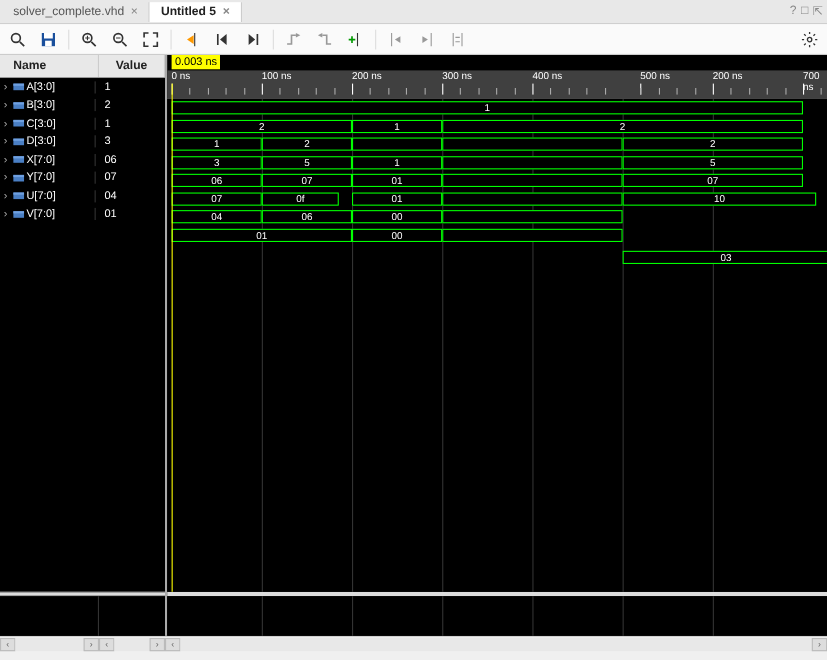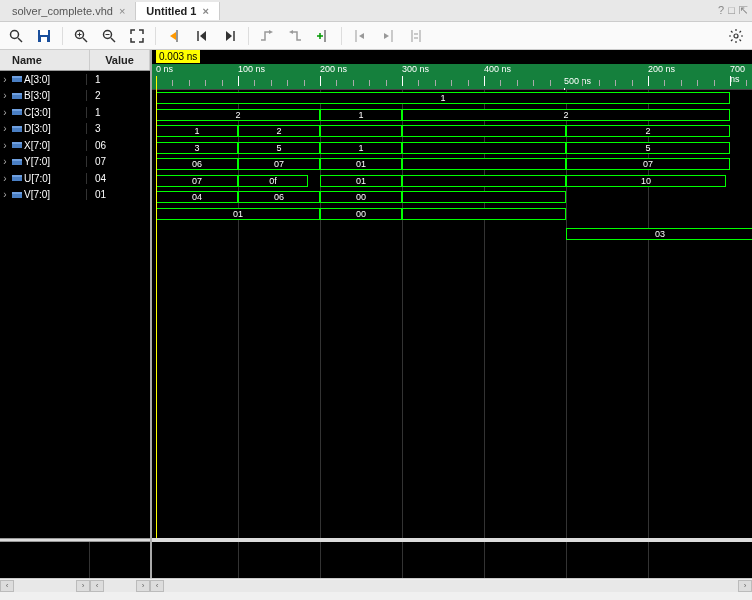--- a/index.html
+++ b/index.html
@@ -31,21 +31,21 @@
 .srow .icon { width: 14px; display: flex; justify-content: center; }
 .srow .icon svg { width: 10px; height: 10px; }
 .srow .sname { width: 62px; color: #fff; }
 .srow .svalue { flex: 1; padding-left: 8px; color: #fff; border-left: 1px solid #333; }
 .sidesplit { height: 4px; background: #ddd; border-top: 1px solid #999; border-bottom: 1px solid #999; }
 .sidebottom { height: 36px; background: #000; display: flex; }
 .sidebottom .c1 { width: 90px; border-right: 1px solid #333; }
 
 .wave { flex: 1; display: flex; flex-direction: column; background: #000; position: relative; border-left: 2px solid #aaa; }
 .cursor-label { position: absolute; top: 0; left: 4px; background: #ffff00; color: #000; font-size: 10px; padding: 1px 3px; z-index: 5; }
-.ruler { height: 26px; position: relative; background: #15803d; border-bottom: 1px solid #444; margin-top: 14px; }
+.ruler { height: 26px; position: relative; background: #404040; border-bottom: 1px solid #444; margin-top: 14px; }
 .ruler .tickmajor { position: absolute; top: 0; color: #fff; font-size: 9px; }
 .ruler .tickmajor::before { content: ''; position: absolute; left: 0; top: 12px; width: 1px; height: 10px; background: #fff; }
 .ruler .tickminor { position: absolute; top: 16px; width: 1px; height: 6px; background: #aaa; }
 .wavearea { flex: 1; position: relative; background: #000; }
 .gridline { position: absolute; top: 0; bottom: 0; width: 1px; background: #333; }
 .cursorline { position: absolute; top: -14px; bottom: 0; width: 1px; background: #ffff00; left: 4px; z-index: 3; }
 .sigrow { height: 16.5px; position: relative; }
 .seg { position: absolute; top: 2px; height: 12px; border: 1px solid #0f0; background: #000; }
 .seg::before, .seg::after { content: ''; position: absolute; top: -1px; width: 4px; height: 14px; }
 .seg .val { position: absolute; left: 50%; top: 50%; transform: translate(-50%, -50%); color: #fff; font-size: 9px; white-space: nowrap; }
@@ -60,21 +60,21 @@
 </style>
 </head>
 <body>
 
 <div class="tabs">
   <div class="tab">
     <span>solver_complete.vhd</span>
     <span class="close">×</span>
   </div>
   <div class="tab active">
-    <span>Untitled 1</span>
+    <span>Untitled 5</span>
     <span class="close">×</span>
   </div>
   <div class="tabs-right">
     <span>?</span>
     <span>□</span>
     <span>⇱</span>
   </div>
 </div>
 
 <div class="toolbar">
@@ -304,21 +304,21 @@
         <div class="tickmajor" style="left: 250px;">300 ns</div>
         <div class="tickminor" style="left: 266.4px;"></div>
         <div class="tickminor" style="left: 282.8px;"></div>
         <div class="tickminor" style="left: 299.2px;"></div>
         <div class="tickminor" style="left: 315.6px;"></div>
         <div class="tickmajor" style="left: 332px;">400 ns</div>
         <div class="tickminor" style="left: 348.4px;"></div>
         <div class="tickminor" style="left: 364.8px;"></div>
         <div class="tickminor" style="left: 381.2px;"></div>
         <div class="tickminor" style="left: 397.6px;"></div>
-        <div class="tickmajor" style="left: 412px; margin-top: 12px;">500 ns</div>
+        <div class="tickmajor" style="left: 430px;">500 ns</div>
         <div class="tickminor" style="left: 430.4px;"></div>
         <div class="tickminor" style="left: 446.8px;"></div>
         <div class="tickminor" style="left: 463.2px;"></div>
         <div class="tickminor" style="left: 479.6px;"></div>
         <div class="tickmajor" style="left: 496px;">200 ns</div>
         <div class="tickminor" style="left: 512.4px;"></div>
         <div class="tickminor" style="left: 528.8px;"></div>
         <div class="tickminor" style="left: 545.2px;"></div>
         <div class="tickminor" style="left: 561.6px;"></div>
         <div class="tickmajor" style="left: 578px;">700 ns</div>
@@ -395,21 +395,21 @@
           <div class="seg" style="left: 4px; width: 82px;">
             <span class="val">07</span>
           </div>
           <div class="seg" style="left: 86px; width: 70px;">
             <span class="val">0f</span>
           </div>
           <div class="seg" style="left: 168px; width: 82px;">
             <span class="val">01</span>
           </div>
           <div class="seg" style="left: 250px; width: 164px;"></div>
-          <div class="seg" style="left: 414px; width: 160px;">
+          <div class="seg" style="left: 414px; width: 176px;">
             <span class="val">10</span>
           </div>
         </div>
         <div class="sigrow">
           <div class="seg" style="left: 4px; width: 82px;">
             <span class="val">04</span>
           </div>
           <div class="seg" style="left: 86px; width: 82px;">
             <span class="val">06</span>
           </div>

